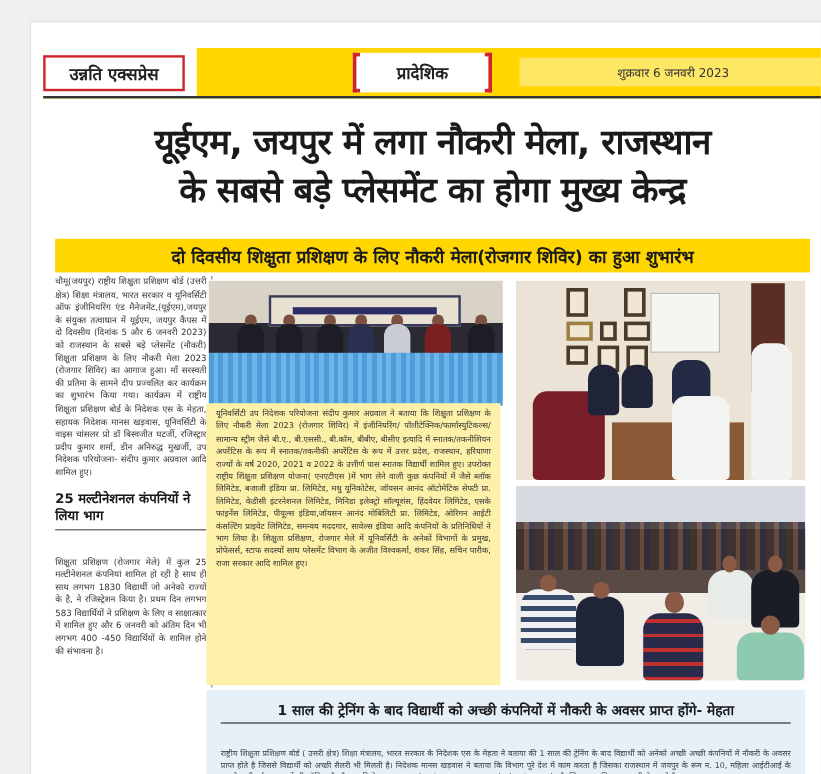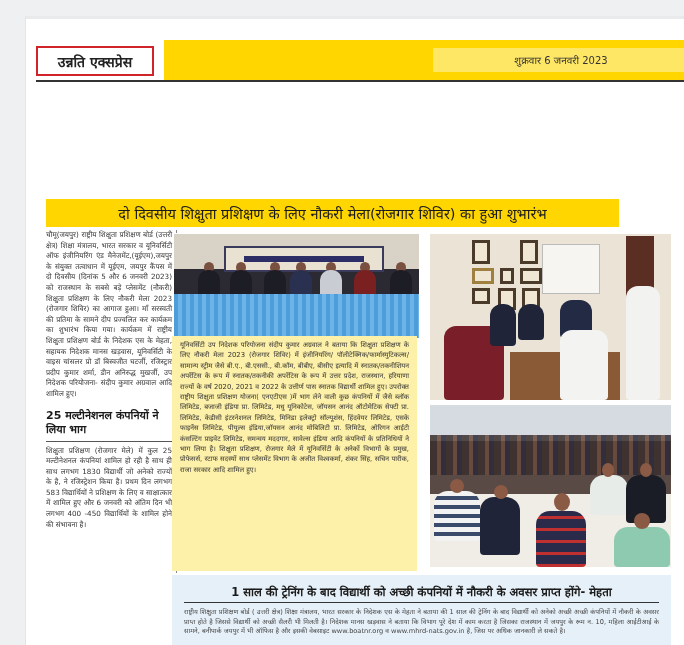--- a/index.html
+++ b/index.html
@@ -15,27 +15,27 @@
   .brand-cover { position: absolute; left: 0; top: 0; width: 128px; height: 40px; background: #fff; }
   .section-tag { position: absolute; left: 258px; top: 4px; width: 116px; height: 33px; background: #fff; display: flex; align-items: center; justify-content: center; font-weight: bold; font-size: 14px; color: #222; }
   .section-tag .br-l, .section-tag .br-r { position: absolute; top: 0; width: 6px; height: 33px; border: 3px solid #d0232a; }
   .section-tag .br-l { left: 0; border-right: none; }
   .section-tag .br-r { right: 0; border-left: none; }
   .dateline { position: absolute; left: 397px; top: 8px; width: 256px; height: 24px; background: #ffe766; display: flex; align-items: center; justify-content: center; font-size: 10px; color: #333; }
 
   
   .headline { position: absolute; left: 10px; top: 82px; width: 649px; text-align: center; font-family: "DejaVu Sans", sans-serif; font-weight: bold; font-size: 29px; line-height: 40px; color: #1a1a1a; letter-spacing: -0.5px; }
 
-  .subhead { position: absolute; left: 20px; top: 183px; width: 573px; height: 28px; background: #ffd600; display: flex; align-items: center; justify-content: center; font-weight: normal; font-size: 14.5px; color: #1a1a1a; }
+  .subhead { position: absolute; left: 20px; top: 183px; width: 629px; height: 28px; background: #ffd600; display: flex; align-items: center; justify-content: center; font-weight: bold; font-size: 14.5px; color: #1a1a1a; }
 
   
   .leftcol { position: absolute; left: 20px; top: 214px; width: 126px; font-size: 7.2px; line-height: 10.6px; color: #333; }
   .byline { font-size: 7px; padding-bottom: 3px; border-bottom: 1px solid #555; margin-bottom: 5px; color: #444; }
   .para { text-align: justify; }
-  .sidehead { font-weight: bold; font-size: 11px; line-height: 14px; margin-top: 9px; padding-bottom: 4px; border-bottom: 1px solid #555; margin-bottom: 4px; color: #1a1a1a; }
+  .sidehead { font-weight: bold; font-size: 11px; line-height: 14px; margin-top: 9px; padding-bottom: 4px; border-bottom: 1px solid #555; margin-bottom: 22px; color: #1a1a1a; }
   .coldivider { position: absolute; left: 150px; top: 214px; width: 0; height: 428px; border-left: 1px dashed #888; }
 
   
   .photo { position: absolute; overflow: hidden; }
   .photo1 { left: 148px; top: 218px; width: 245px; height: 104px; background: linear-gradient(#d8d3c6 0 34%, #2b2a33 34% 58%, #5aa8e0 58% 100%); }
   .photo1 .banner { position: absolute; left: 50px; top: 12px; width: 160px; height: 26px; background: #e9e2d2; border: 2px solid #3a3a5a; }
   .photo1 .banner .bt { position: absolute; left: 18px; top: 8px; width: 120px; height: 6px; background: #2e2e66; }
   .photo1 .person { position: absolute; top: 36px; width: 22px; height: 26px; border-radius: 10px 10px 2px 2px; background: #1d1d26; }
   .photo1 .head { position: absolute; top: 28px; width: 10px; height: 11px; border-radius: 50%; background: #7a5040; }
   .photo1 .table { position: absolute; left: 0; top: 60px; width: 245px; height: 44px; background: repeating-linear-gradient(90deg, #4f9dd8 0 4px, #6bb5ea 4px 8px); }
@@ -52,35 +52,44 @@
   .photo3 .fig { position: absolute; border-radius: 14px 14px 4px 4px; }
   .photo3 .hd { position: absolute; border-radius: 50%; background: #8a5a44; }
 
   
   .insetbox { position: absolute; left: 146px; top: 320px; width: 245px; height: 235px; background: #fdf0a8; padding: 4px 8px; }
   .inset-title { font-weight: bold; font-size: 12px; line-height: 16px; color: #1a1a1a; padding-bottom: 3px; border-bottom: 2px solid #333; margin-bottom: 6px; }
   .inset-body { font-size: 6.8px; line-height: 10.4px; color: #333; text-align: justify; }
 
   
   .bottombox { position: absolute; left: 146px; top: 559px; width: 499px; height: 83px; background: #e6f0f8; padding: 10px 12px 4px; }
-  .bottom-title { font-weight: bold; font-size: 11.5px; line-height: 14px; text-align: center; padding-bottom: 3px; border-bottom: 1px solid #333; margin-bottom: 5px; color: #1a1a1a; }
+  .bottom-title { font-weight: bold; font-size: 11.5px; line-height: 14px; text-align: center; padding-bottom: 3px; border-bottom: 1px solid #333; margin-bottom: 21px; color: #1a1a1a; }
   .bottom-body { font-size: 6.6px; line-height: 9.6px; color: #444; text-align: justify; }
 </style>
 </head>
 <body>
 
 <div class="page">
   <div class="topstrip"></div>
 
   <div class="masthead">
     <div class="brand-cover"></div>
     <div class="brand">उन्नति एक्सप्रेस</div>
+    <div class="section-tag">
+      <span class="br-l"></span>
+      <span>प्रादेशिक</span>
+      <span class="br-r"></span>
+    </div>
     <div class="dateline">शुक्रवार 6 जनवरी 2023</div>
   </div>
 
+  <div class="headline">
+    <div>यूईएम, जयपुर में लगा नौकरी मेला, राजस्थान</div>
+    <div>के सबसे बड़े प्लेसमेंट का होगा मुख्य केन्द्र</div>
+  </div>
 
   <div class="subhead">दो दिवसीय शिक्षुता प्रशिक्षण के लिए नौकरी मेला(रोजगार शिविर) का हुआ शुभारंभ</div>
 
   <div class="leftcol">
     <div class="para">चौमू(जयपुर) राष्ट्रीय शिक्षुता प्रशिक्षण बोर्ड (उत्तरी क्षेत्र) शिक्षा मंत्रालय, भारत सरकार व यूनिवर्सिटी ऑफ इंजीनियरिंग एंड मैनेजमेंट,(यूईएम),जयपुर के संयुक्त तत्वाधान में यूईएम, जयपुर कैंपस में दो दिवसीय (दिनांक 5 और 6 जनवरी 2023) को राजस्थान के सबसे बड़े प्लेसमेंट (नौकरी) शिक्षुता प्रशिक्षण के लिए नौकरी मेला 2023 (रोजगार शिविर) का आगाज हुआ। माँ सरस्वती की प्रतिमा के सामने दीप प्रज्वलित कर कार्यक्रम का शुभारंभ किया गया। कार्यक्रम में राष्ट्रीय शिक्षुता प्रशिक्षण बोर्ड के निदेशक एस के मेहता, सहायक निदेशक मानस खड़वास, यूनिवर्सिटी के वाइस चांसलर प्रो डॉ बिस्वजीत घटर्जी, रजिस्ट्रार प्रदीप कुमार शर्मा, डीन अनिरुद्ध मुखर्जी, उप निदेशक परियोजना- संदीप कुमार अग्रवाल आदि शामिल हुए।</div>
     <div class="sidehead">25 मल्टीनेशनल कंपनियों ने लिया भाग</div>
     <div class="para">शिक्षुता प्रशिक्षण (रोजगार मेले) में कुल 25 मल्टीनेशनल कंपनियां शामिल हो रही है साथ ही साथ लगभग 1830 विद्यार्थी जो अनेको राज्यों के है, ने रजिस्ट्रेशन किया है। प्रथम दिन लगभग 583 विद्यार्थियों ने प्रशिक्षण के लिए व साक्षात्कार में शामिल हुए और 6 जनवरी को अंतिम दिन भी लगभग 400 -450 विद्यार्थियों के शामिल होने की संभावना है।</div>
   </div>
   <div class="coldivider"></div>
 

